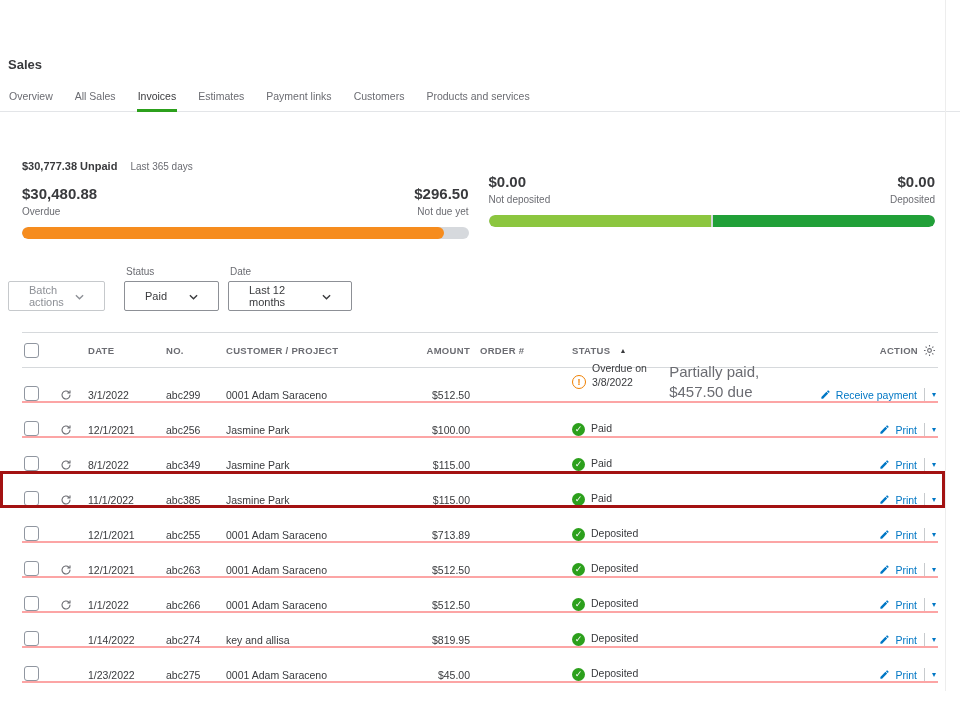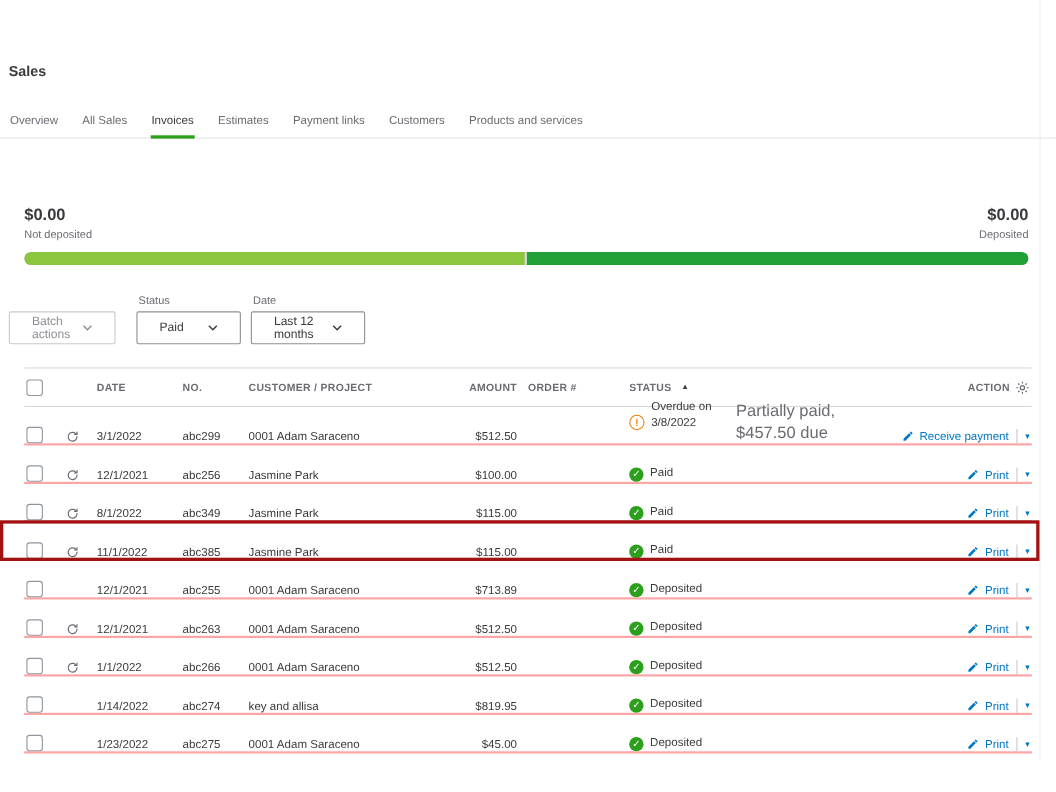--- a/index.html
+++ b/index.html
@@ -5,21 +5,21 @@
   :root{
     --brand-green:#2ca01c; --bar-orange:#f68c1e; --bar-light-green:#8cc63f;
     --bar-dark-green:#21a038; --link-blue:#0077c5; --highlight-red:#a31212;
     --warning-orange:#ef7f00; --text:#393a3d; --text2:#6b6c72; --line:#e3e5e8;
   }
   *{margin:0;padding:0;box-sizing:border-box}
   html,body{width:960px;height:720px}
   body{background:#fff;font-family:"Liberation Sans",sans-serif;color:var(--text);font-size:11px;overflow:hidden;position:relative}
   .right-edge{position:absolute;left:945px;top:0;width:1px;height:691px;background:#ededed}
   .page-title{margin:57px 0 0 8px;font-size:13px;font-weight:bold}
-  .tabbar{margin-top:28px;border-bottom:1px solid var(--line)}
+  .tabbar{margin-top:14px;border-bottom:1px solid var(--line)}
   .tabs{display:flex;gap:20px;margin-left:8px}
   .tab{font-size:10.5px;color:var(--text2);padding:4px 1px 9px;cursor:pointer;white-space:nowrap}
   .tab.active{color:var(--text);font-weight:normal;border-bottom:3px solid var(--brand-green);margin-bottom:-1px;padding-bottom:7px}
   .summary{display:flex;gap:20px;margin:48px 25px 0 22px}
   .summary-col{flex:1}
   .s-total{font-weight:bold;font-size:11px}
   .s-period{color:var(--text2);font-size:10px;margin-left:10px}
   .summary-amounts{display:flex;justify-content:space-between;margin-top:13px}
   .amt{font-size:15px;font-weight:bold}
   .amt-label{font-size:10px;color:var(--text2);margin-top:4px}
@@ -28,21 +28,21 @@
   .fill-orange{width:94.5%;background:var(--bar-orange);border-radius:6px}
   .seg-light{width:49.8%;background:var(--bar-light-green);border-radius:6px 0 0 6px;margin-right:2px}
   .seg-dark{flex:1;background:var(--bar-dark-green);border-radius:0 6px 6px 0}
   .filters{display:flex;align-items:flex-end;margin:27px 15px 0 8px}
   .filter-group{margin-right:19px}
   .filter-group.tight{margin-right:9px}
   .filter-label{font-size:10px;color:var(--text2);margin:0 0 4px 2px}
   .dropdown{height:30px;border:1px solid #8d9096;border-radius:2px;display:flex;align-items:center;justify-content:space-between;padding:0 20px;background:#fff;cursor:pointer;font-size:11px}
   .batch{width:97px;border-color:#c6c9cc;color:#8d9096}
   .status-dd{width:95px}
-  .date-dd{width:104px}
+  .date-dd{width:124px}
   .create-btn{margin-left:auto;height:29px;background:var(--brand-green);border-radius:4px;display:flex;align-items:center;color:#fff;cursor:pointer}
   .create-label{font-size:11px;font-weight:bold;padding:0 12px}
   .create-divider{width:1px;height:29px;background:rgba(255,255,255,.4)}
   .create-caret{width:26px;display:flex;align-items:center;justify-content:center;height:29px}
   .table{margin:21px 22px 0 22px}
   .thead{display:flex;align-items:center;height:36px;border-top:1px solid #d6d9dc;border-bottom:1px solid #d6d9dc;font-size:9.5px;font-weight:bold;color:var(--text2);letter-spacing:.3px}
   .trow{display:flex;align-items:flex-end;height:35px;border-bottom:2px solid #fca5a5;font-size:10.5px;position:relative}
   .col{display:flex;align-items:center}
   .c-check{width:38px;padding-left:2px}
   .c-recur{width:28px}
@@ -85,20 +85,39 @@
     <div class="tab active">Invoices</div>
     <div class="tab">Estimates</div>
     <div class="tab">Payment links</div>
     <div class="tab">Customers</div>
     <div class="tab">Products and services</div>
   </div>
 </div>
 
 <div class="summary">
   <div class="summary-col">
+    <div>
+      <span class="s-total">$30,777.38 Unpaid</span>
+      <span class="s-period">Last 365 days</span>
+    </div>
+    <div class="summary-amounts">
+      <div>
+        <div class="amt">$30,480.88</div>
+        <div class="amt-label">Overdue</div>
+      </div>
+      <div class="amt-right">
+        <div class="amt">$296.50</div>
+        <div class="amt-label">Not due yet</div>
+      </div>
+    </div>
+    <div class="bar">
+      <div class="fill-orange"></div>
+    </div>
+  </div>
+  <div class="summary-col">
     <div class="summary-amounts">
       <div>
         <div class="amt">$0.00</div>
         <div class="amt-label">Not deposited</div>
       </div>
       <div class="amt-right">
         <div class="amt">$0.00</div>
         <div class="amt-label">Deposited</div>
       </div>
     </div>

